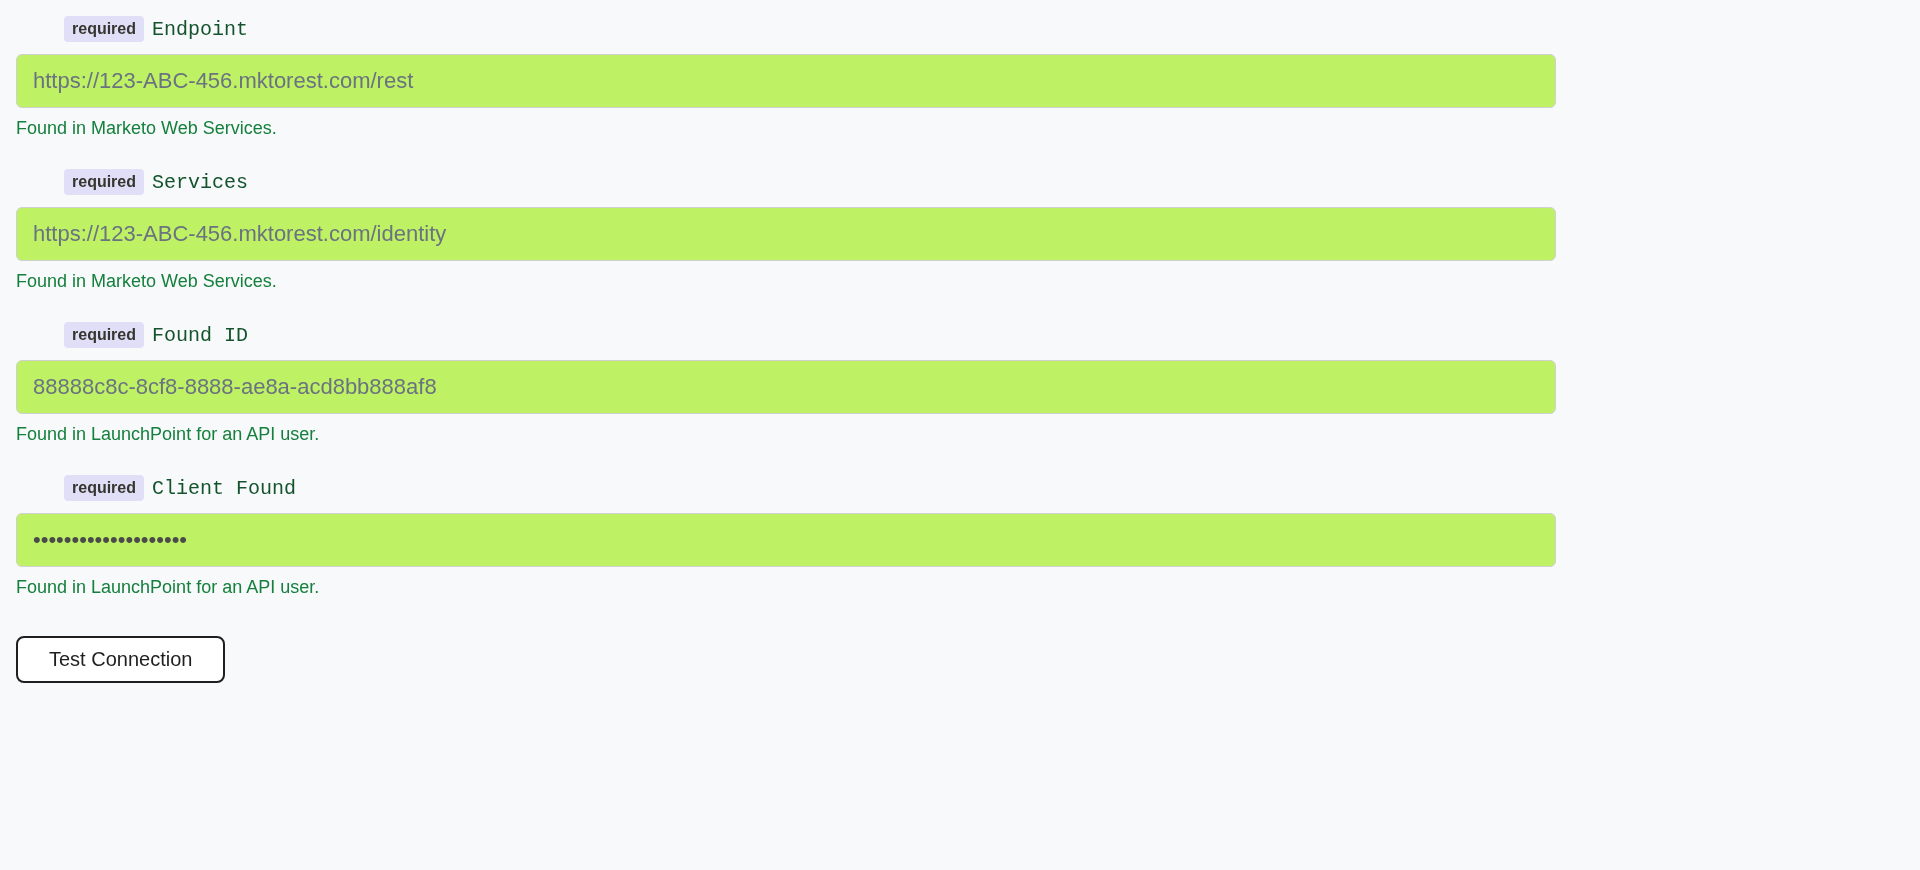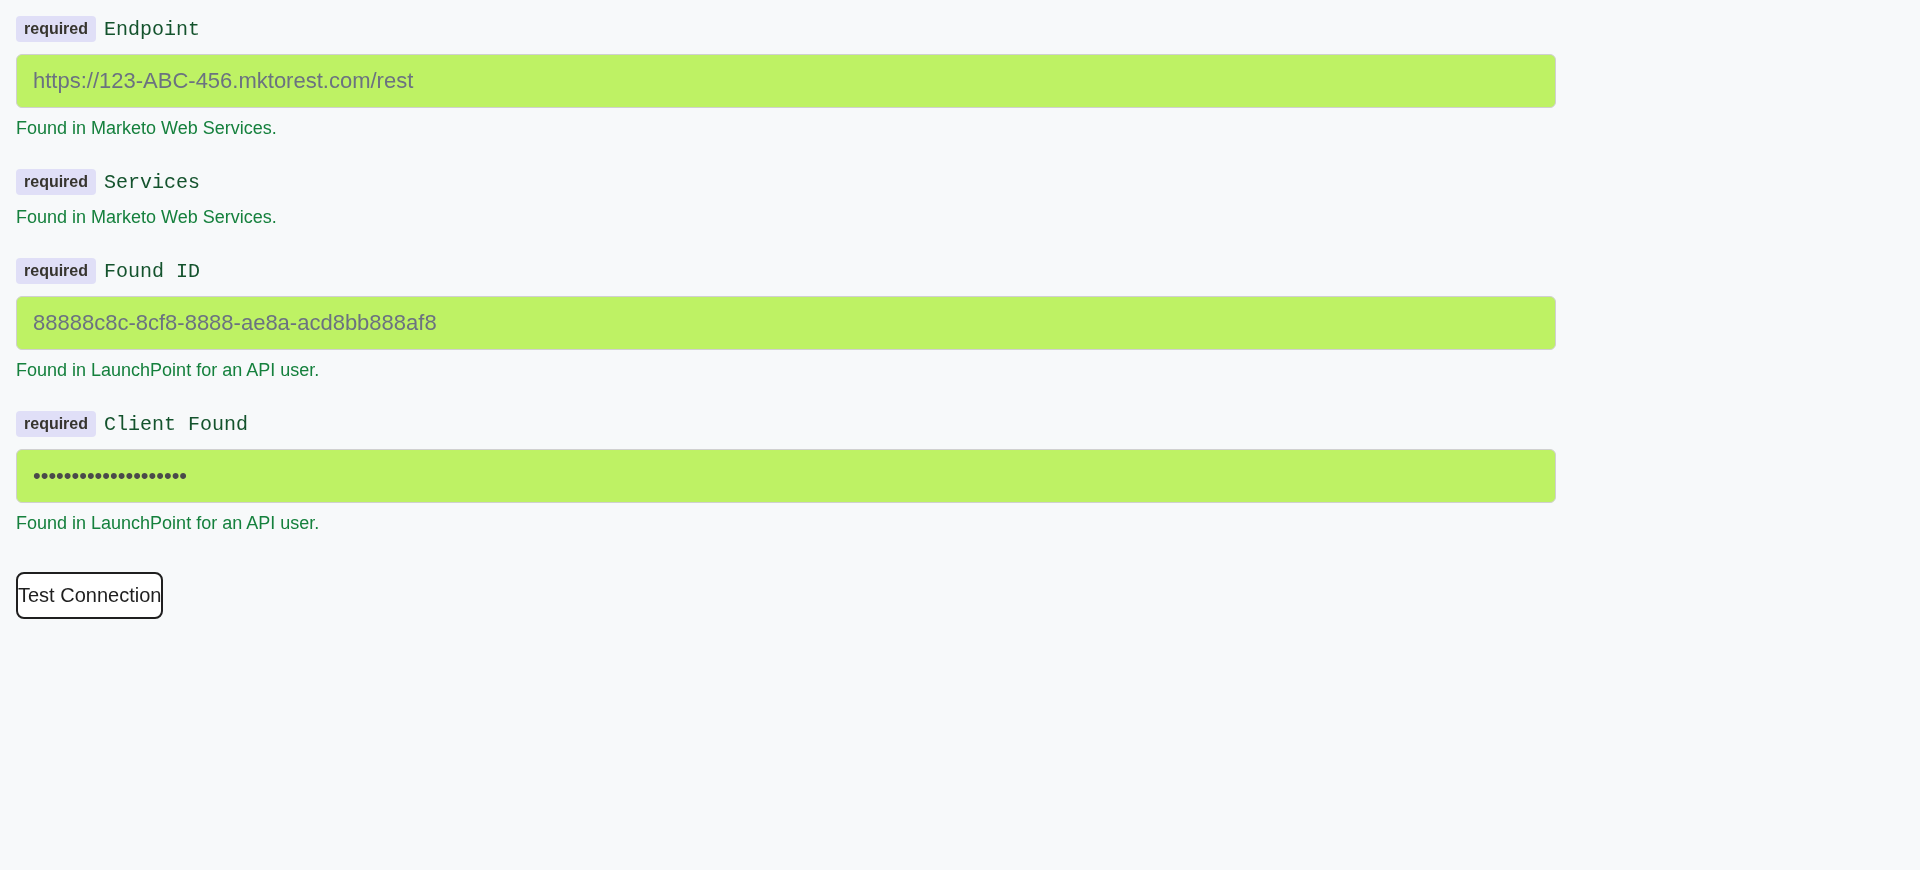--- a/index.html
+++ b/index.html
@@ -18,20 +18,21 @@
       max-width: 1540px;
     }
     .form-group {
       margin-bottom: 30px;
     }
     .label-row {
       display: flex;
       align-items: center;
       gap: 8px;
       margin-bottom: 12px;
+      margin-left: 48px;
     }
     .required-badge {
       background-color: #e0dff7;
       color: #37352f;
       font-size: 16px;
       font-weight: 600;
       padding: 4px 8px;
       border-radius: 4px;
     }
     .field-label {
@@ -56,21 +57,21 @@
     }
     .help-text {
       color: #15803d;
       font-size: 18px;
       margin-top: 10px;
     }
     .test-button {
       background-color: #ffffff;
       border: 2px solid #1f1f1f;
       border-radius: 8px;
-      padding: 10px 0;
+      padding: 10px 31px;
       font-size: 20px;
       font-weight: 400;
       color: #1f1f1f;
       cursor: pointer;
       font-family: inherit;
       margin-top: 8px;
     }
   </style>
 </head>
 <body>
@@ -84,20 +85,21 @@
     </div>
     <input type="text" class="field-input" placeholder="https://123-ABC-456.mktorest.com/rest" style="">
     <div class="help-text">Found in Marketo Web Services.</div>
   </div>
 
   <div class="form-group">
     <div class="label-row">
       <span class="required-badge">required</span>
       <span class="field-label">Services</span>
     </div>
+    <input type="text" class="field-input" placeholder="https://123-ABC-456.mktorest.com/identity" style="">
     <div class="help-text">Found in Marketo Web Services.</div>
   </div>
 
   <div class="form-group">
     <div class="label-row">
       <span class="required-badge">required</span>
       <span class="field-label">Found ID</span>
     </div>
     <input type="text" class="field-input" placeholder="88888c8c-8cf8-8888-ae8a-acd8bb888af8" style="">
     <div class="help-text">Found in LaunchPoint for an API user.</div>

